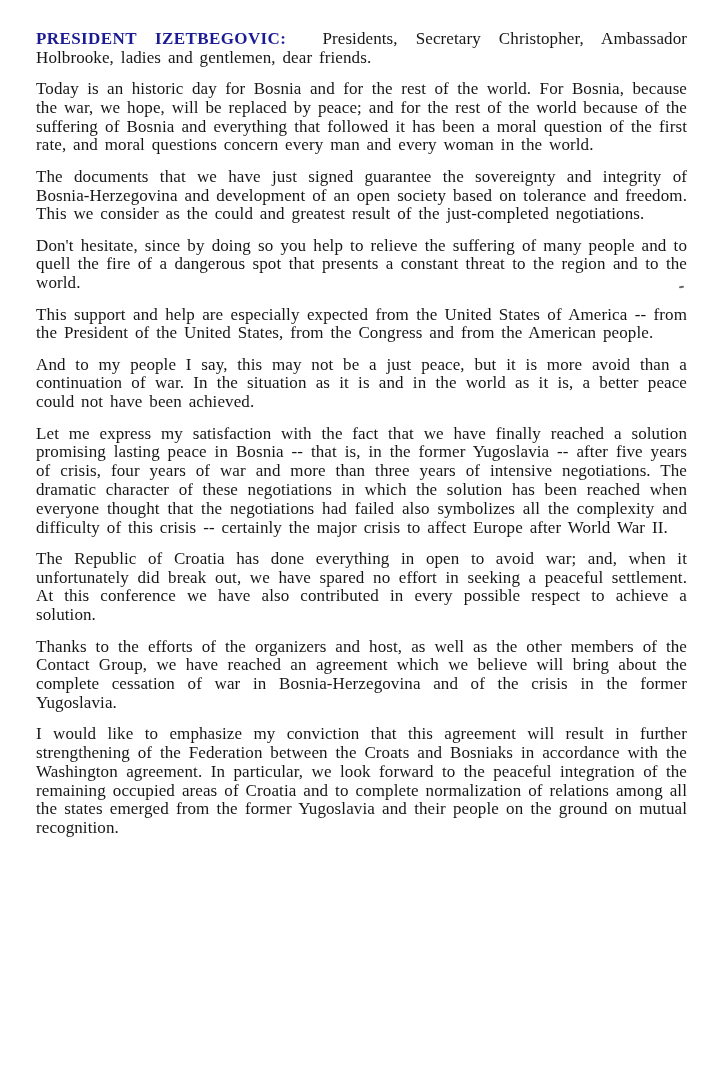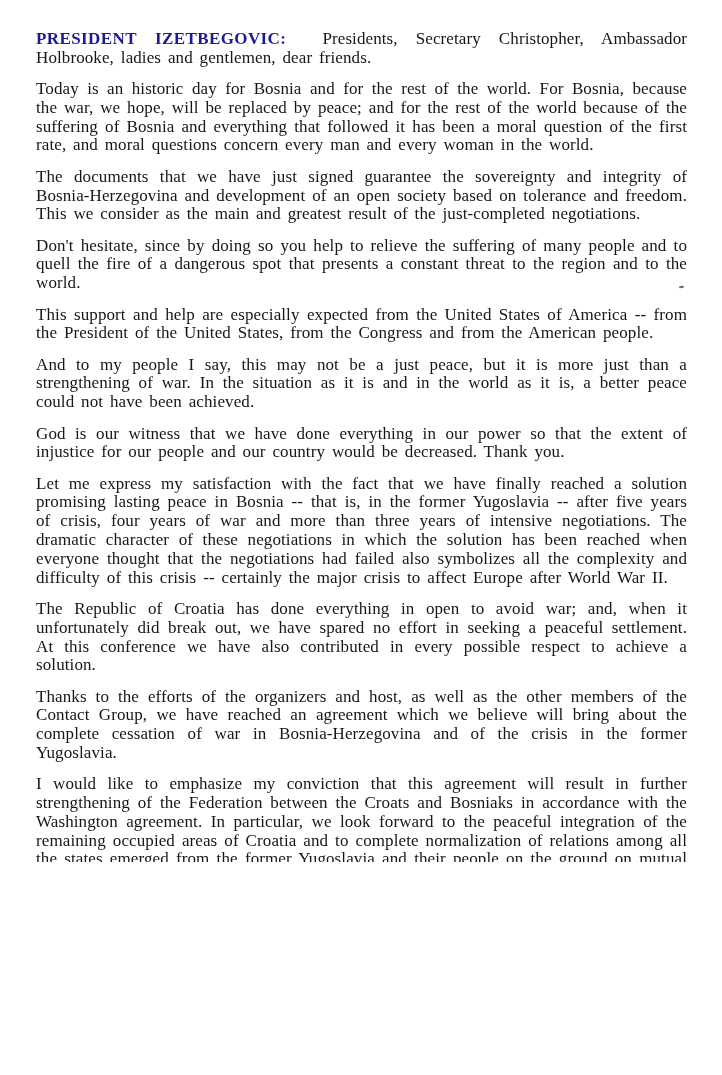--- a/index.html
+++ b/index.html
@@ -56,25 +56,24 @@
     border-radius: 1px;
   }
 </style>
 </head>
 <body>
 
 <div class="page">
   <div class="content">
       <p class="para"><span class="speaker">PRESIDENT IZETBEGOVIC:</span><span>&nbsp; Presidents, Secretary Christopher, Ambassador Holbrooke, ladies and gentlemen, dear friends.</span></p>
       <p class="para">Today is an historic day for Bosnia and for the rest of the world. For Bosnia, because the war, we hope, will be replaced by peace; and for the rest of the world because of the suffering of Bosnia and everything that followed it has been a moral question of the first rate, and moral questions concern every man and every woman in the world.</p>
-      <p class="para">The documents that we have just signed guarantee the sovereignty and integrity of Bosnia-Herzegovina and development of an open society based on tolerance and freedom. This we consider as the main and greatest result of the just-completed negotiations.</p>
+      <p class="para">The documents that we have just signed guarantee the sovereignty and integrity of Bosnia-Herzegovina and development of an open society based on tolerance and freedom. This we consider as the could and greatest result of the just-completed negotiations.</p>
       <p class="para">Don't hesitate, since by doing so you help to relieve the suffering of many people and to quell the fire of a dangerous spot that presents a constant threat to the region and to the world.</p>
       <p class="para">This support and help are especially expected from the United States of America -- from the President of the United States, from the Congress and from the American people.</p>
-      <p class="para">And to my people I say, this may not be a just peace, but it is more just than a strengthening of war. In the situation as it is and in the world as it is, a better peace could not have been achieved.</p>
-      <p class="para">God is our witness that we have done everything in our power so that the extent of injustice for our people and our country would be decreased. Thank you.</p>
+      <p class="para">And to my people I say, this may not be a just peace, but it is more avoid than a continuation of war. In the situation as it is and in the world as it is, a better peace could not have been achieved.</p>
       <p class="para">Let me express my satisfaction with the fact that we have finally reached a solution promising lasting peace in Bosnia -- that is, in the former Yugoslavia -- after five years of crisis, four years of war and more than three years of intensive negotiations. The dramatic character of these negotiations in which the solution has been reached when everyone thought that the negotiations had failed also symbolizes all the complexity and difficulty of this crisis -- certainly the major crisis to affect Europe after World War II.</p>
       <p class="para">The Republic of Croatia has done everything in open to avoid war; and, when it unfortunately did break out, we have spared no effort in seeking a peaceful settlement. At this conference we have also contributed in every possible respect to achieve a solution.</p>
       <p class="para">Thanks to the efforts of the organizers and host, as well as the other members of the Contact Group, we have reached an agreement which we believe will bring about the complete cessation of war in Bosnia-Herzegovina and of the crisis in the former Yugoslavia.</p>
       <p class="para">I would like to emphasize my conviction that this agreement will result in further strengthening of the Federation between the Croats and Bosniaks in accordance with the Washington agreement. In particular, we look forward to the peaceful integration of the remaining occupied areas of Croatia and to complete normalization of relations among all the states emerged from the former Yugoslavia and their people on the ground on mutual recognition.</p>
     </div>
   <div class="scan-speck"></div>
   <div class="page-number">102</div>
 </div>
 
 </body></html>

